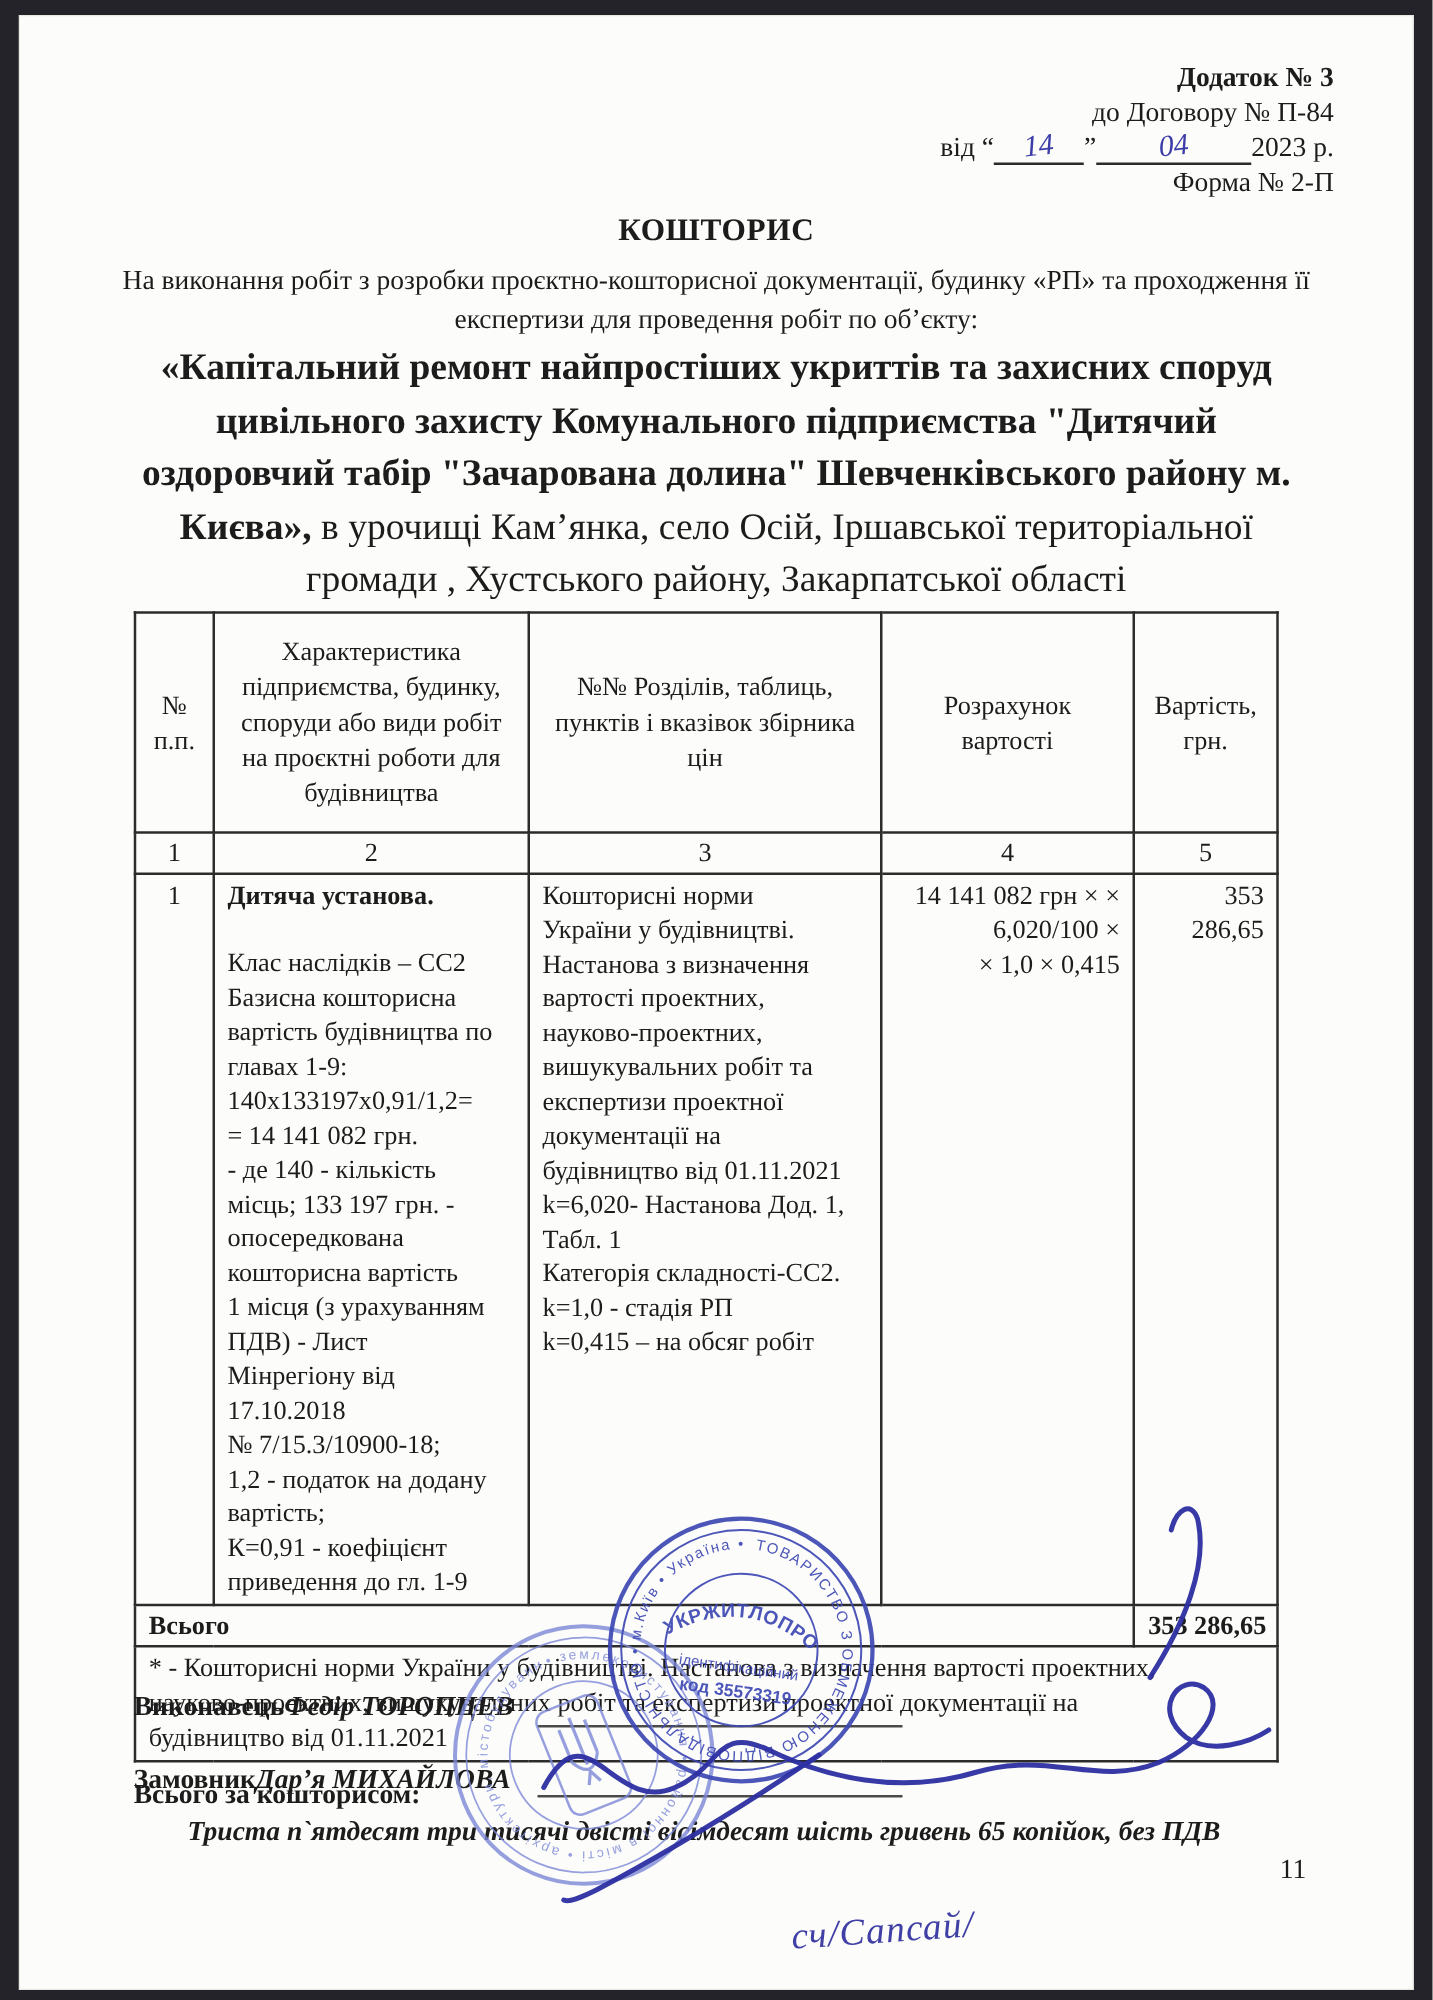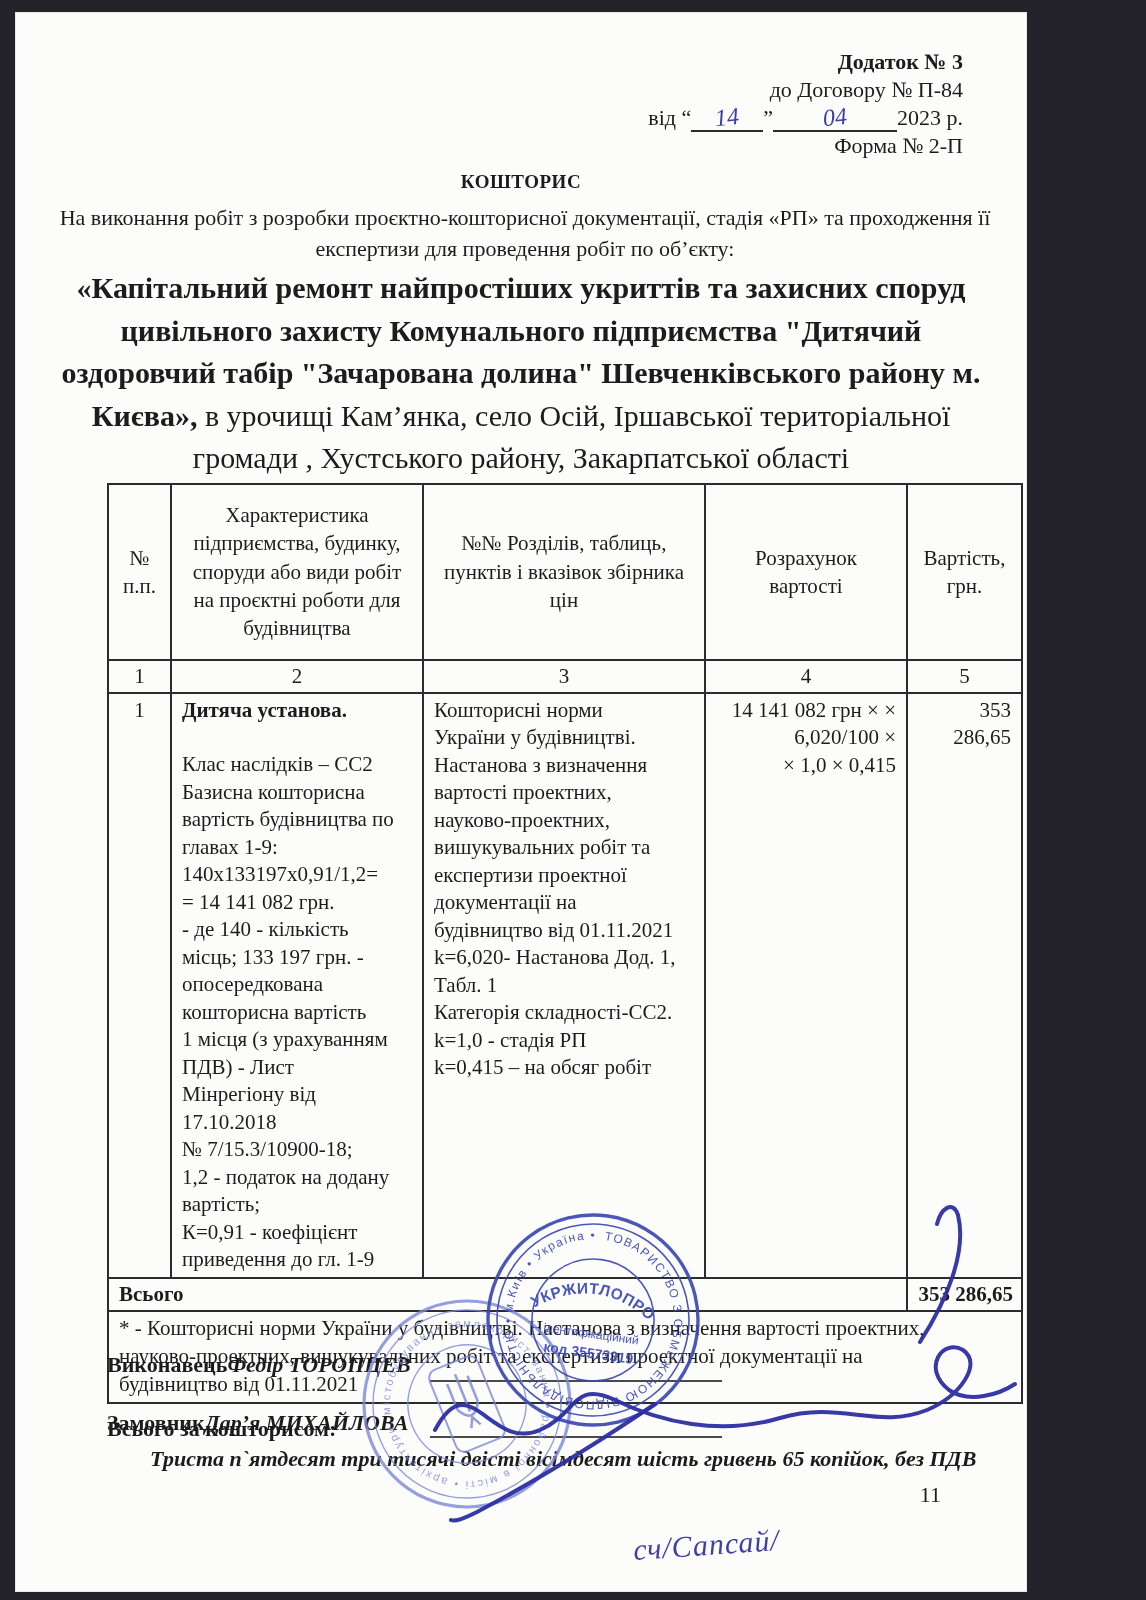--- a/index.html
+++ b/index.html
@@ -3,32 +3,32 @@
 <meta charset="utf-8">
 <style>
   html,body{margin:0;padding:0}
   body{
     width:1146px;height:1600px;position:relative;
     background:#232329;
     font-family:"Liberation Serif",serif;color:#1c1c1c;
     overflow:hidden;
   }
   .page{
-    position:absolute;left:15px;top:12px;width:1012px;height:1580px;
+    position:absolute;left:15px;top:12px;width:1116px;height:1580px;
     background:#fcfcfa;overflow:hidden;
     box-shadow:inset 0 0 0 1px #e8e8e4;
   }
   .head{ text-align:right;padding:36px 64px 0 0;font-size:22px;line-height:1.28;}
   .bold{font-weight:bold}
   .date-line{white-space:nowrap}
   .blank{display:inline-block;border-bottom:2px solid #2b2b2b;text-align:center;vertical-align:bottom;line-height:1.05}
   .blank.day{width:72px}
   .blank.mon{width:124px}
   .hand{color:#3c3ca8;font-style:italic;font-size:24px;display:inline-block;transform:rotate(-6deg)}
-  .title{text-align:center;font-size:19px;font-weight:bold;margin:10px 0 0 0;letter-spacing:.5px}
+  .title{text-align:center;font-size:25px;font-weight:bold;margin:10px 0 0 0;letter-spacing:.5px}
   .intro{margin:9px auto 0 auto;width:1020px;text-align:center;font-size:22px;line-height:1.42;white-space:pre-line}
   .object{margin:3px auto 0 auto;width:940px;text-align:center;font-size:30px;line-height:1.42}
   .org{margin:17px 0 0 92px;font-size:22px;font-weight:bold}
   table.main{border-collapse:collapse;margin:3px 0 0 92px;width:914px;table-layout:fixed}
   table.main td,table.main th{border:2px solid #2c2c2c;vertical-align:top;padding:3px 10px;font-size:21px}
   table.main th{font-weight:normal;text-align:center;vertical-align:middle;line-height:1.35;white-space:pre-line;padding:16px 6px}
   .colnum td{text-align:center;padding:1px 2px;line-height:1.2}
   .pre{white-space:pre-line}
   .body-row td{line-height:1.31}
   .row-num{text-align:center}
@@ -60,21 +60,21 @@
     <div class="bold">Додаток № 3</div>
     <div>до Договору № П-84</div>
     <div class="date-line">
       <span>від “</span><span class="blank day"><span class="hand">14</span></span><span>”</span><span class="blank mon"><span class="hand">04</span></span><span>2023 р.</span>
     </div>
     <div>Форма № 2-П</div>
   </div>
 
   <div class="title">КОШТОРИС</div>
 
-  <p class="intro">На виконання робіт з розробки проєктно-кошторисної документації, стадія «РП» та проходження її
+  <p class="intro">На виконання робіт з розробки проєктно-кошторисної документації, будинку «РП» та проходження її
 експертизи для проведення робіт  по об’єкту:</p>
 
   <p class="object"><span class="bold">«Капітальний ремонт найпростіших укриттів  та захисних споруд цивільного захисту Комунального підприємства "Дитячий оздоровчий табір "Зачарована долина" Шевченківського району м. Києва»,</span><span> в урочищі Кам’янка, село Осій, Іршавської територіальної громади , Хустського району, Закарпатської області</span></p>
 
 
   <table class="main">
     <colgroup>
       <col style="width:63px">
         <col style="width:252px">
         <col style="width:282px">

